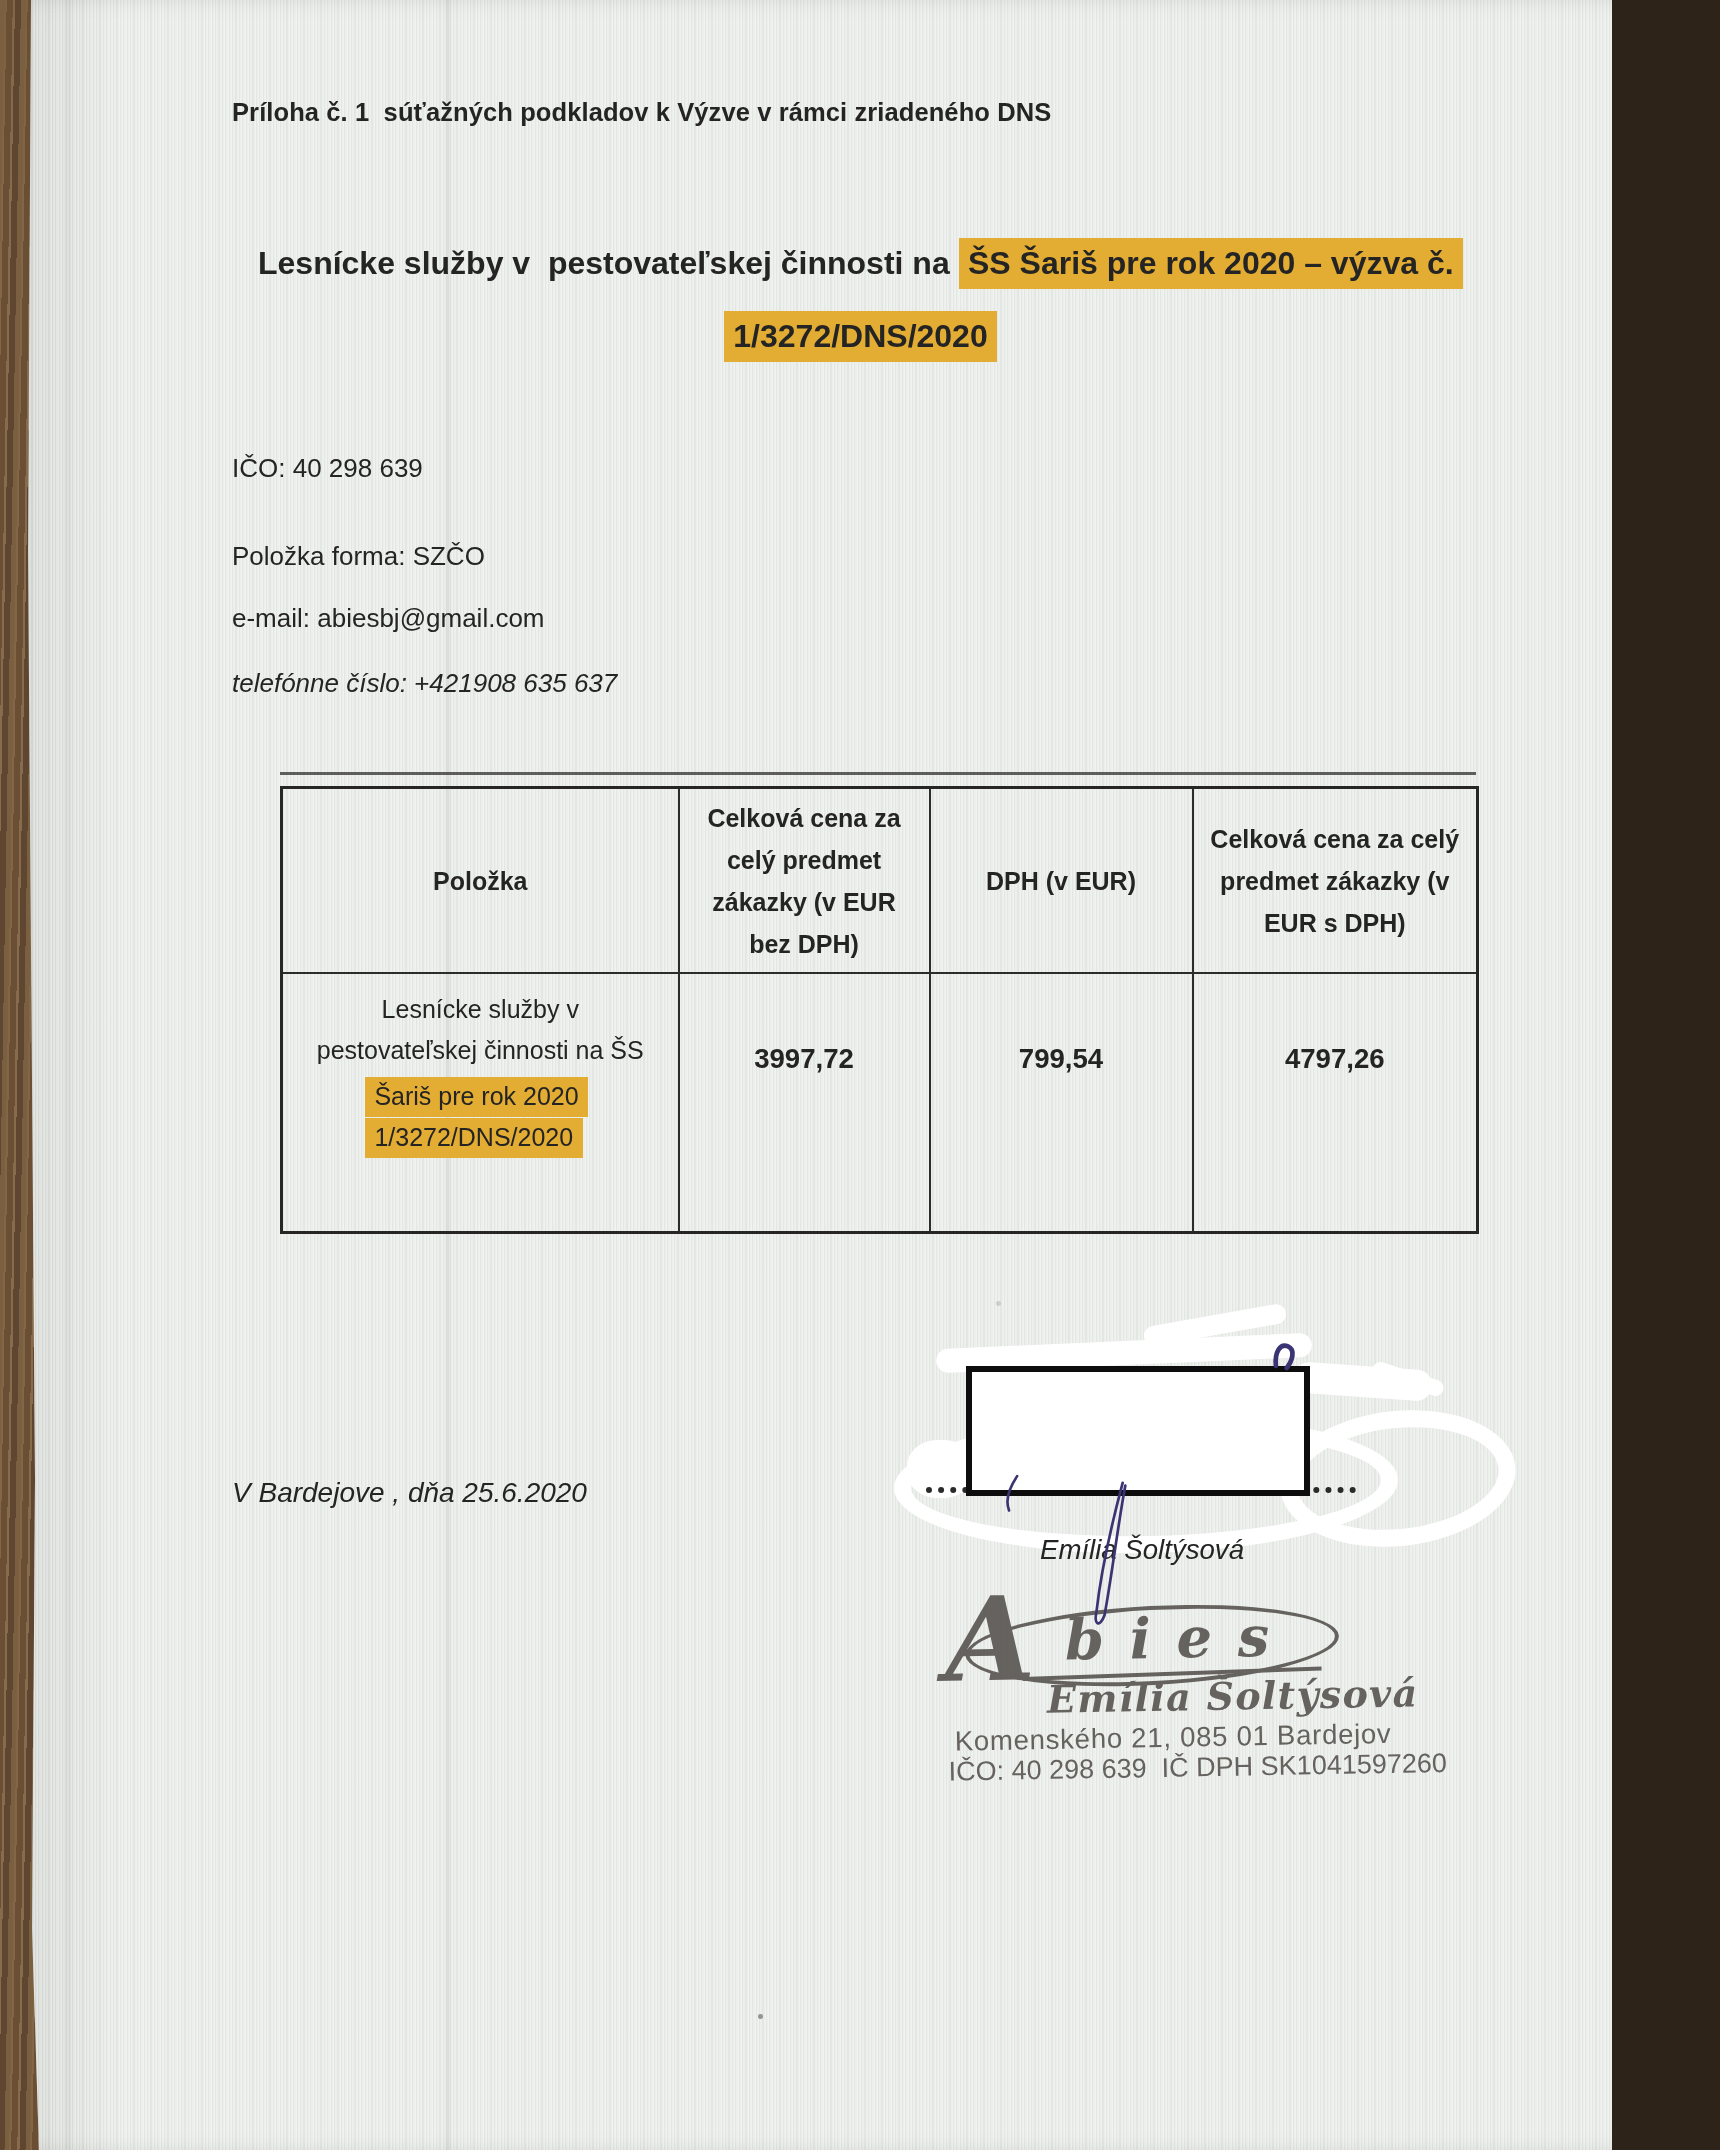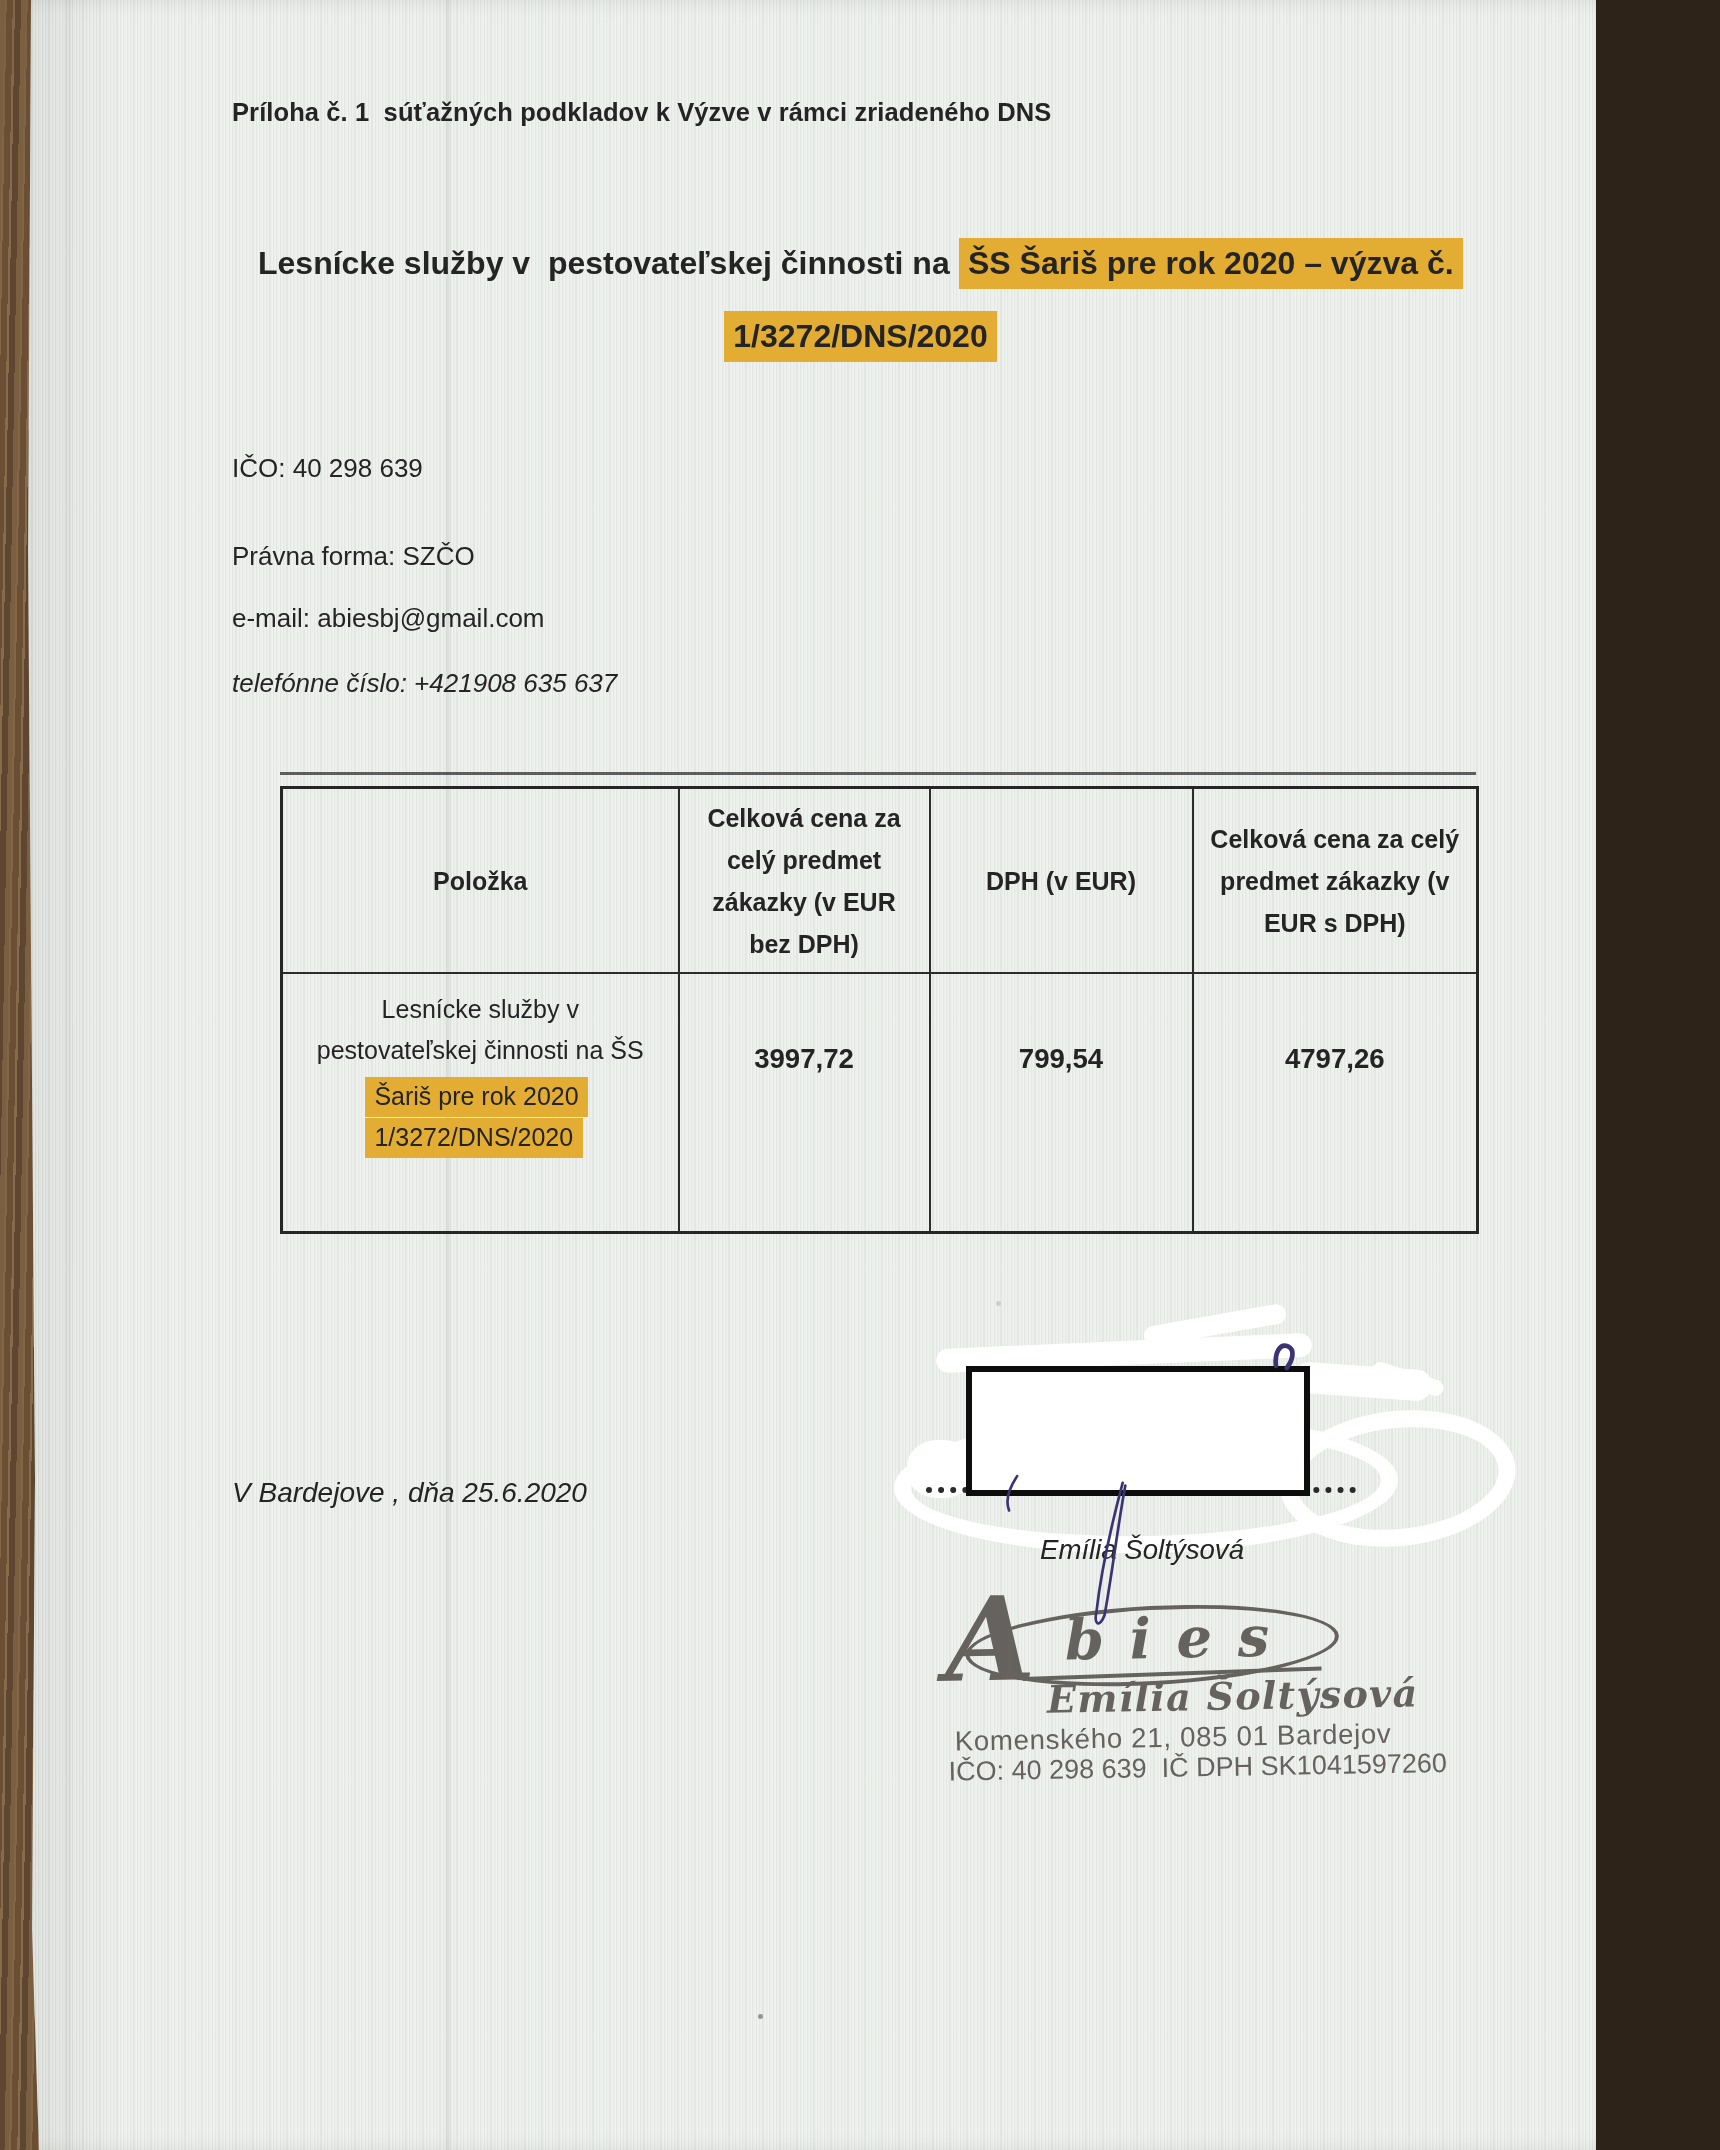--- a/index.html
+++ b/index.html
@@ -1,21 +1,21 @@
 <!DOCTYPE html>
 <html style="font-size:10.8px"><head>
 <meta charset="utf-8">
 <style>
   html,body{margin:0;padding:0;background:#2e2318;}
   #scene{position:relative;width:1596px;height:2151px;overflow:hidden;
     background-color:#6b4f35;
     background-image:
       repeating-linear-gradient(91deg,#7b5f41 0 4.7px,#93775293 4.7px 6.7px,#6b4f35 6.7px 12.8px,#a0846288 12.8px 15px,#5f4630 15px 21px),
       linear-gradient(180deg,#00000022,#00000000 202px);
-    font-family:"Liberation Sans",sans-serif;}
+    font-family:"Liberation Sans",sans-serif;padding-left:16px;}
   #wood-right{position:absolute;right:0;top:0;width:47px;height:100%;
     background:repeating-linear-gradient(92deg,#3a2b1e 0 3.4px,#564130 3.4px 5.4px,#2c2015 5.4px 9.4px,#4a3726 9.4px 10.8px);}
   #paper{position:absolute;left:0;top:0;width:1721px;height:2151px;
     background-color:#e9ece8;
     background-image:
       repeating-linear-gradient(90deg,rgba(255,255,255,.35) 0 0.7px,rgba(150,165,158,.07) 0.7px 2px,rgba(255,255,255,.18) 2px 3.4px),
       linear-gradient(90deg,rgba(90,90,80,.10) 0 47px,rgba(0,0,0,0) 121px),
       linear-gradient(270deg,rgba(90,95,90,.12) 0 20px,rgba(0,0,0,0) 94px);
     clip-path:polygon(31px 0px,1704px 0px,1708px 1075px,1712px 2151px,39px 2151px,32px 1929px,35px 1479px,28px 551px);
     box-shadow:inset 27px 0 40px -20px rgba(0,0,0,.15), inset -20px 0 34px -20px rgba(0,0,0,.2);}
@@ -70,21 +70,21 @@
   <div id="paper">
     <div class="crease" style="left:65px;opacity:.6"></div>
     <div class="crease" style="left:444px"></div>
     <div class="edge-light" style="left:1659px"></div>
 
     <div class="txt" id="attachment-note">Príloha č. 1  súťažných podkladov k Výzve v rámci zriadeného DNS</div>
 
     <div class="txt" id="doc-title"><span>Lesnícke služby v  pestovateľskej činnosti na </span><span class="hl">ŠS Šariš pre rok 2020 – výzva č.</span><br><span class="hl">1/3272/DNS/2020</span></div>
 
     <div class="txt field" id="field-2">IČO: 40 298 639</div>
-    <div class="txt field" id="field-3">Právna forma: SZČO</div>
+    <div class="txt field" id="field-3">Položka forma: SZČO</div>
     <div class="txt field" id="field-4">e-mail: abiesbj@gmail.com</div>
     <div class="txt field" id="field-5">telefónne číslo: +421908 635 637</div>
 
     <div id="table-topline"></div>
 
     <table id="price-table">
       <colgroup>
           <col style="width:397px">
           <col style="width:251px">
           <col style="width:263px">

